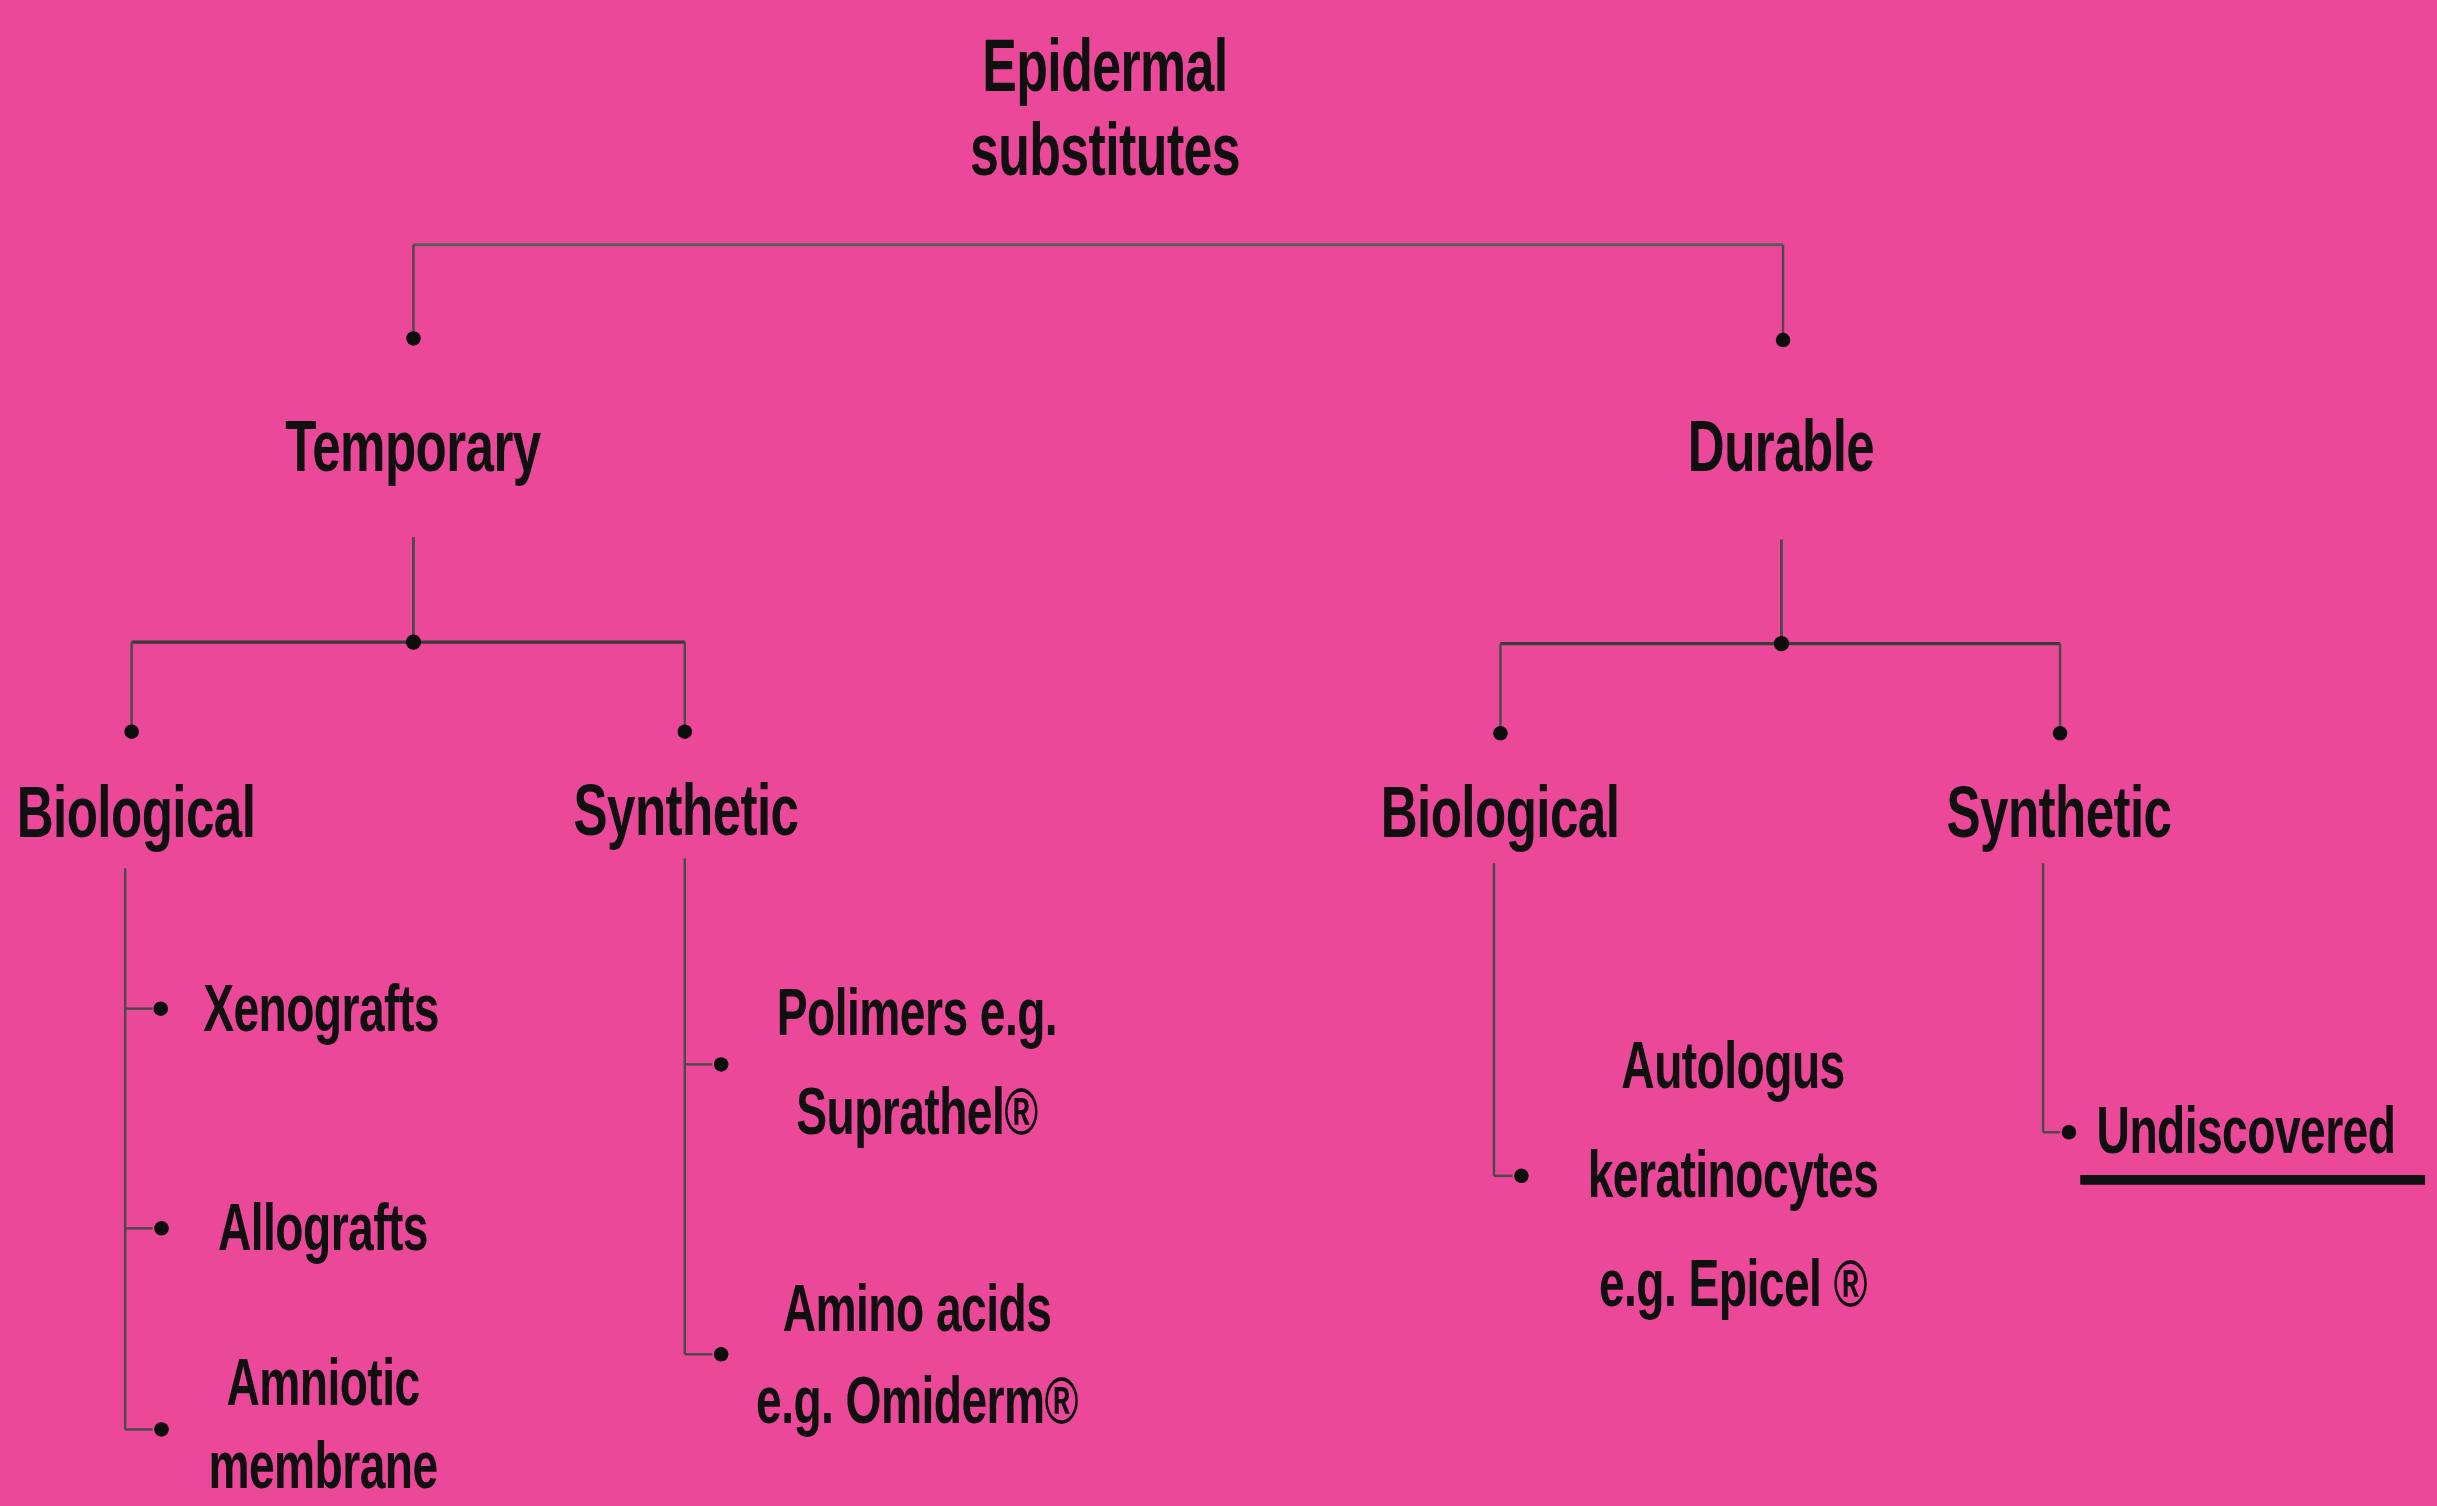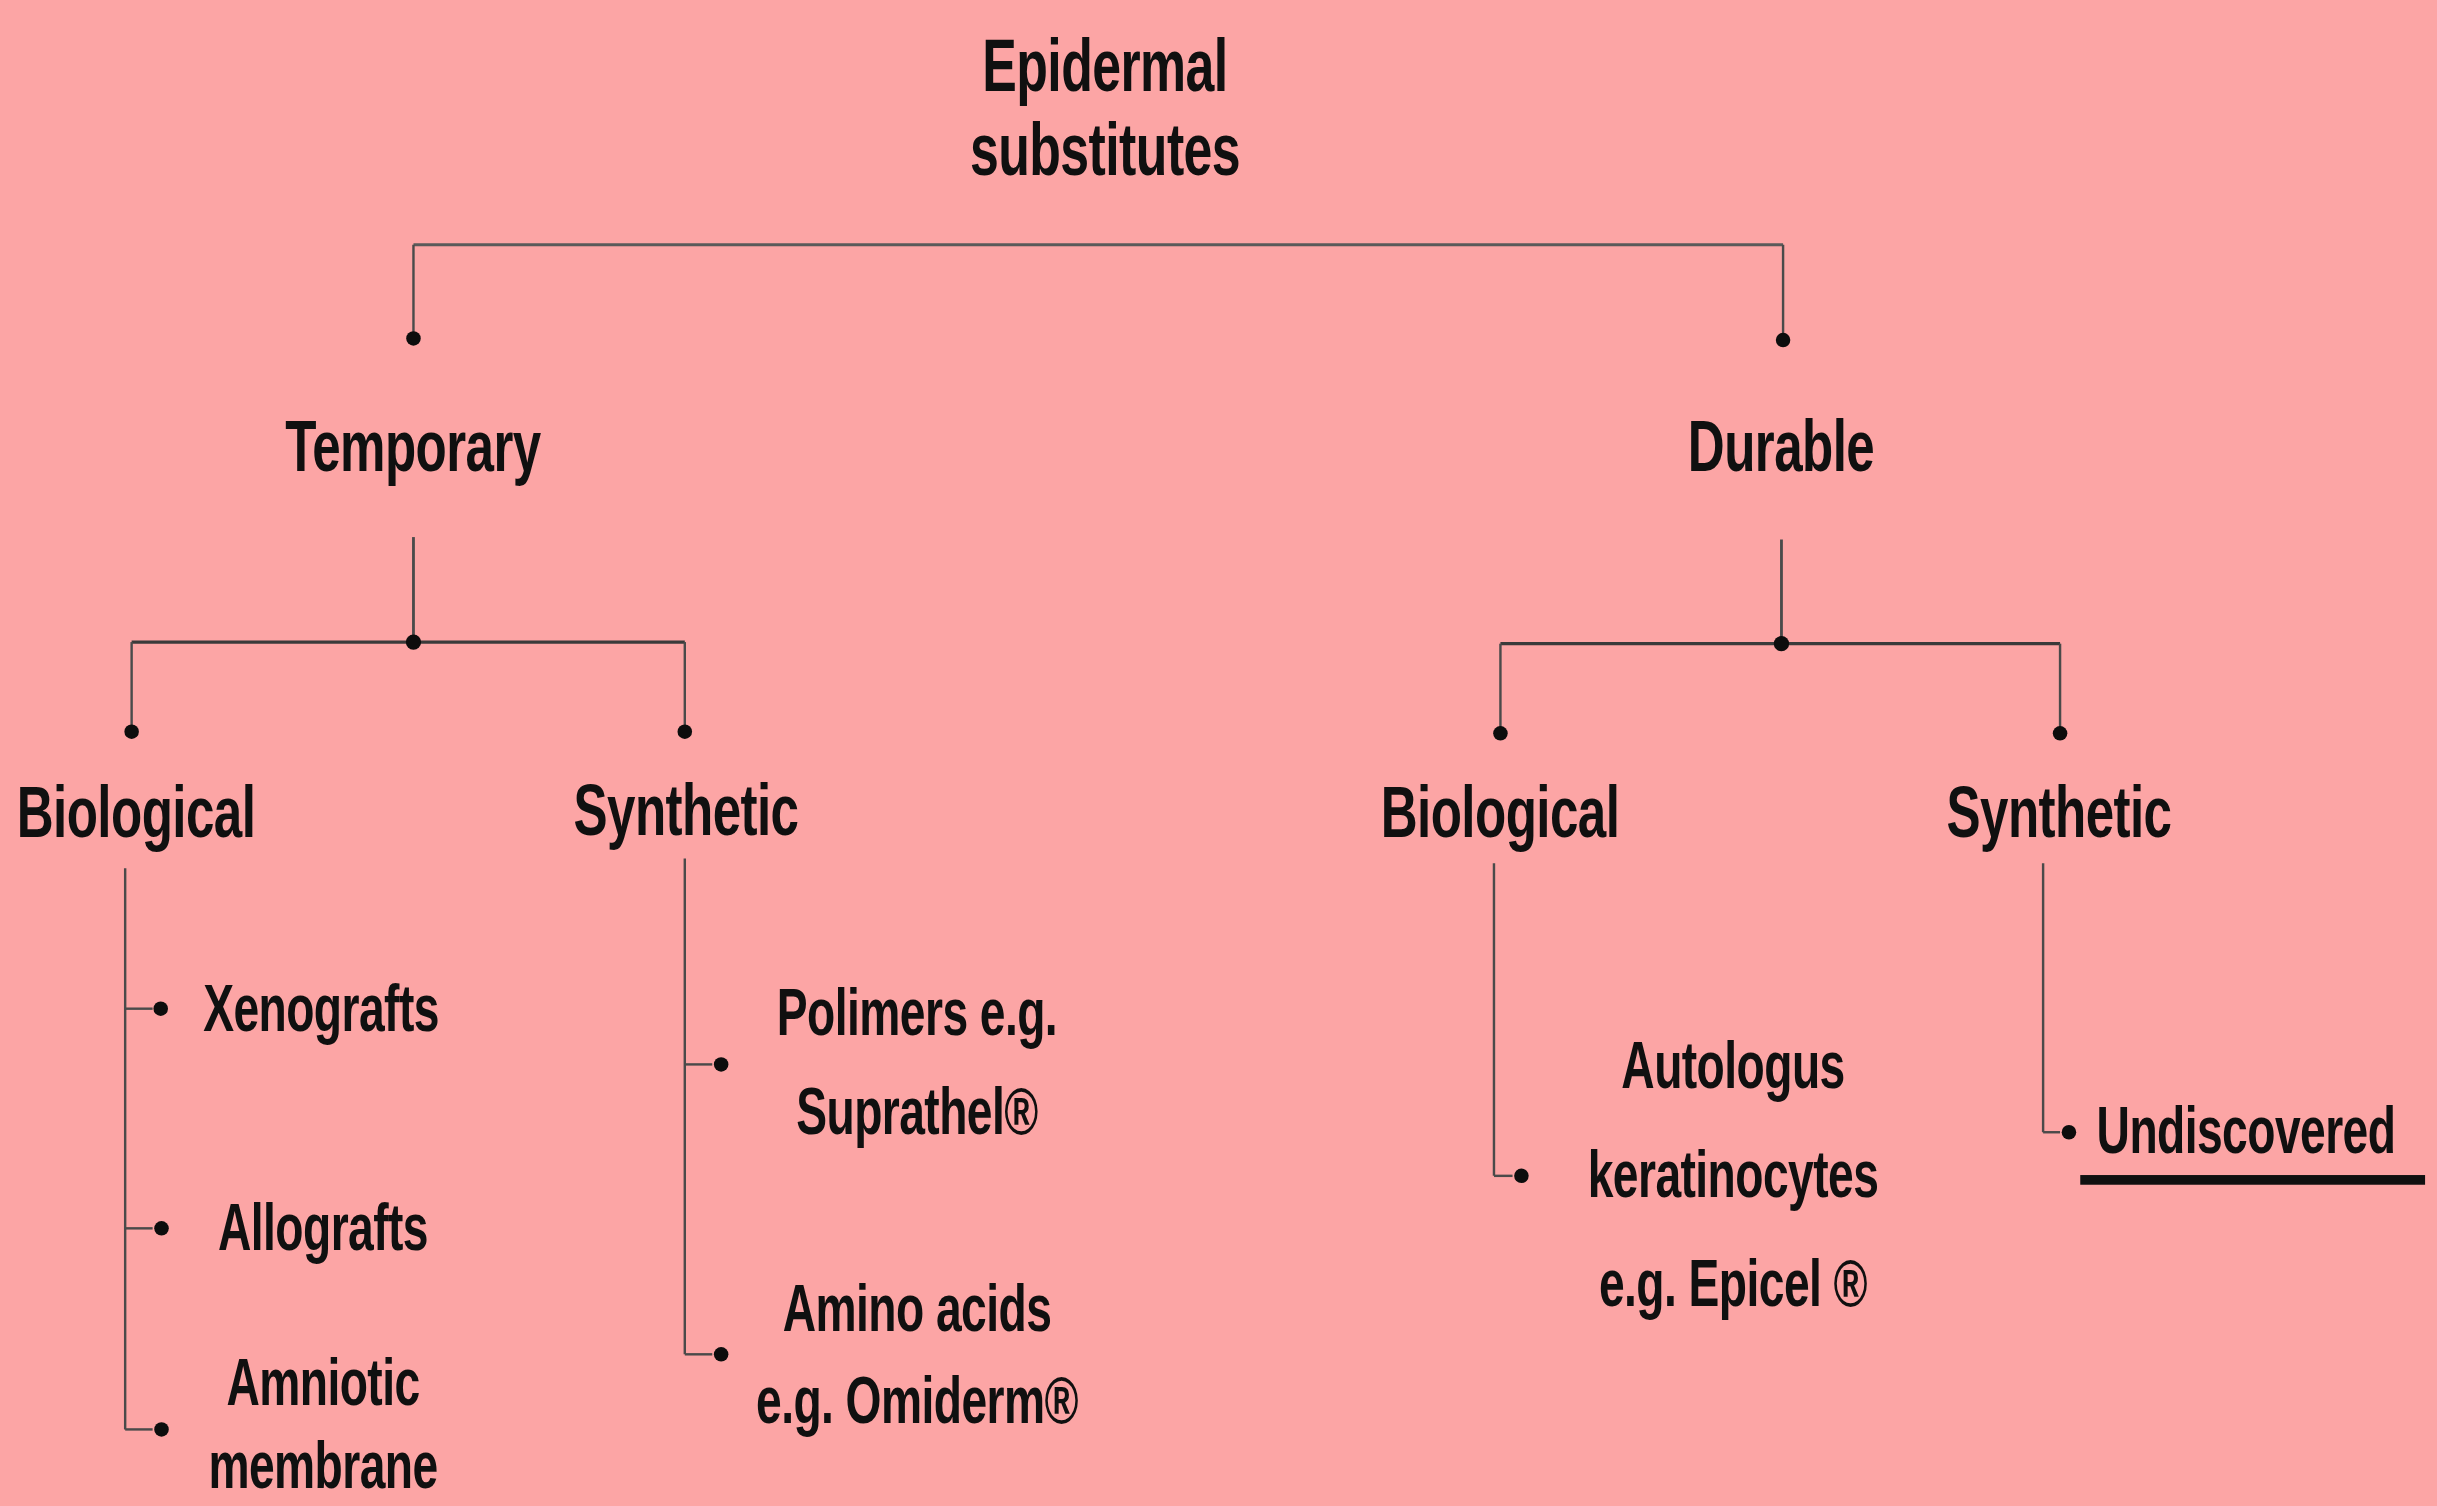--- a/index.html
+++ b/index.html
@@ -1,20 +1,20 @@
 <!DOCTYPE html>
 <html style="font-size:13px"><head>
 <meta charset="utf-8">
 <style>
   html, body { margin: 0; padding: 0; background: #ffffff; }
   .canvas {
     position: relative;
     width: 2438px;
     height: 1507px;
-    background: #fca5a5;
+    background: #ec4899;
     overflow: hidden;
     font-family: "Liberation Sans", sans-serif;
   }
   .wires {
     position: absolute;
     left: 0; top: 0;
     width: 2438px; height: 1507px;
   }
   .t {
     position: absolute;

